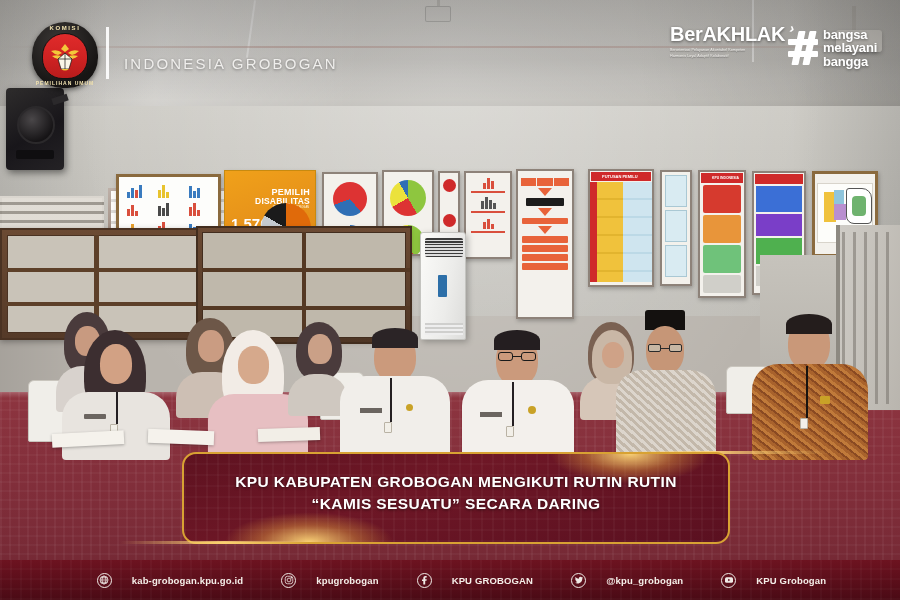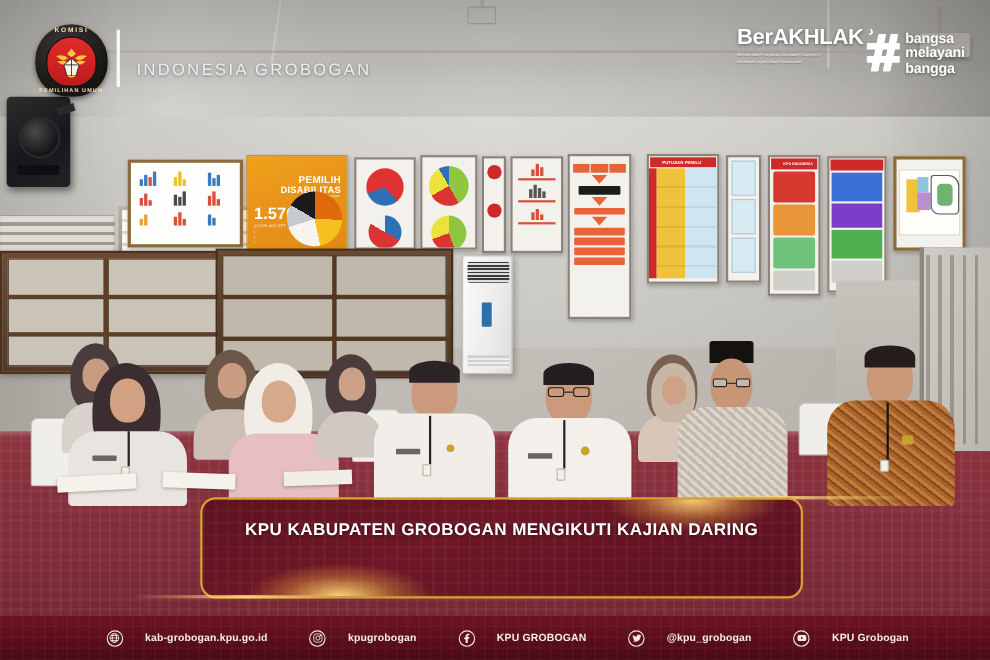--- a/index.html
+++ b/index.html
@@ -55,21 +55,21 @@
     background:repeating-linear-gradient(180deg,#e8e4dd 0px,#e8e4dd 6px,#9a958d 6px,#9a958d 9px);
     opacity:.85; }
   .window2 { position:absolute; left:108px; top:188px; width:196px; height:104px;
     background:repeating-linear-gradient(180deg,#faf7f1 0px,#faf7f1 8px,#b0aba2 8px,#b0aba2 11px);
     border:3px solid #6f5240; box-shadow:inset 0 0 14px rgba(255,255,255,.5); }
   .win-glow { position:absolute; left:108px; top:188px; width:196px; height:104px;
     background:linear-gradient(180deg,rgba(255,255,255,.55),rgba(255,255,255,.08)); }
 
   
   .poster { position:absolute; border:2px solid #8d8279; background:#f3f1ec;
-    box-shadow:1px 2px 4px rgba(0,0,0,.25); overflow:hidden; }
+    box-shadow:1px 2px 4px rgba(0,0,0,.25); overflow:hidden;margin-top:29px; }
   .poster .ttl { font-size:2.5px; text-align:center; color:#444; margin-top:2px; letter-spacing:.2px; }
   .bars { display:flex; align-items:flex-end; gap:1px; height:14px; margin:2px; }
   .bars i { display:block; width:3px; }
 
   
   .p1 { left:116px; top:145px; width:105px; height:80px; border:3px solid #8a6a3e; background:#fdfdfb; }
   .p1 .row { display:flex; justify-content:space-around; padding:0 3px; }
   .p1 .mini { width:26px; }
 
   
@@ -669,21 +669,22 @@
       </div>
     </div>
   </div>
 
   <div class="streak right"></div>
   <div class="banner">
     <div class="banner-tex"></div>
     <div class="banner-glow-tr"></div>
     <div class="banner-glow-bl"></div>
     <div class="banner-txt">
-      <div>KPU KABUPATEN GROBOGAN MENGIKUTI KAJIAN DARING</div>
+      <div>KPU KABUPATEN GROBOGAN MENGIKUTI RUTIN RUTIN</div>
+      <div>“KAMIS SESUATU” SECARA DARING</div>
     </div>
   </div>
   <div class="streak left"></div>
 
   <div class="footer">
     <div class="footer-tex"></div>
     <div class="footer-row">
 
       <div class="fitem">
         <span class="fic">

